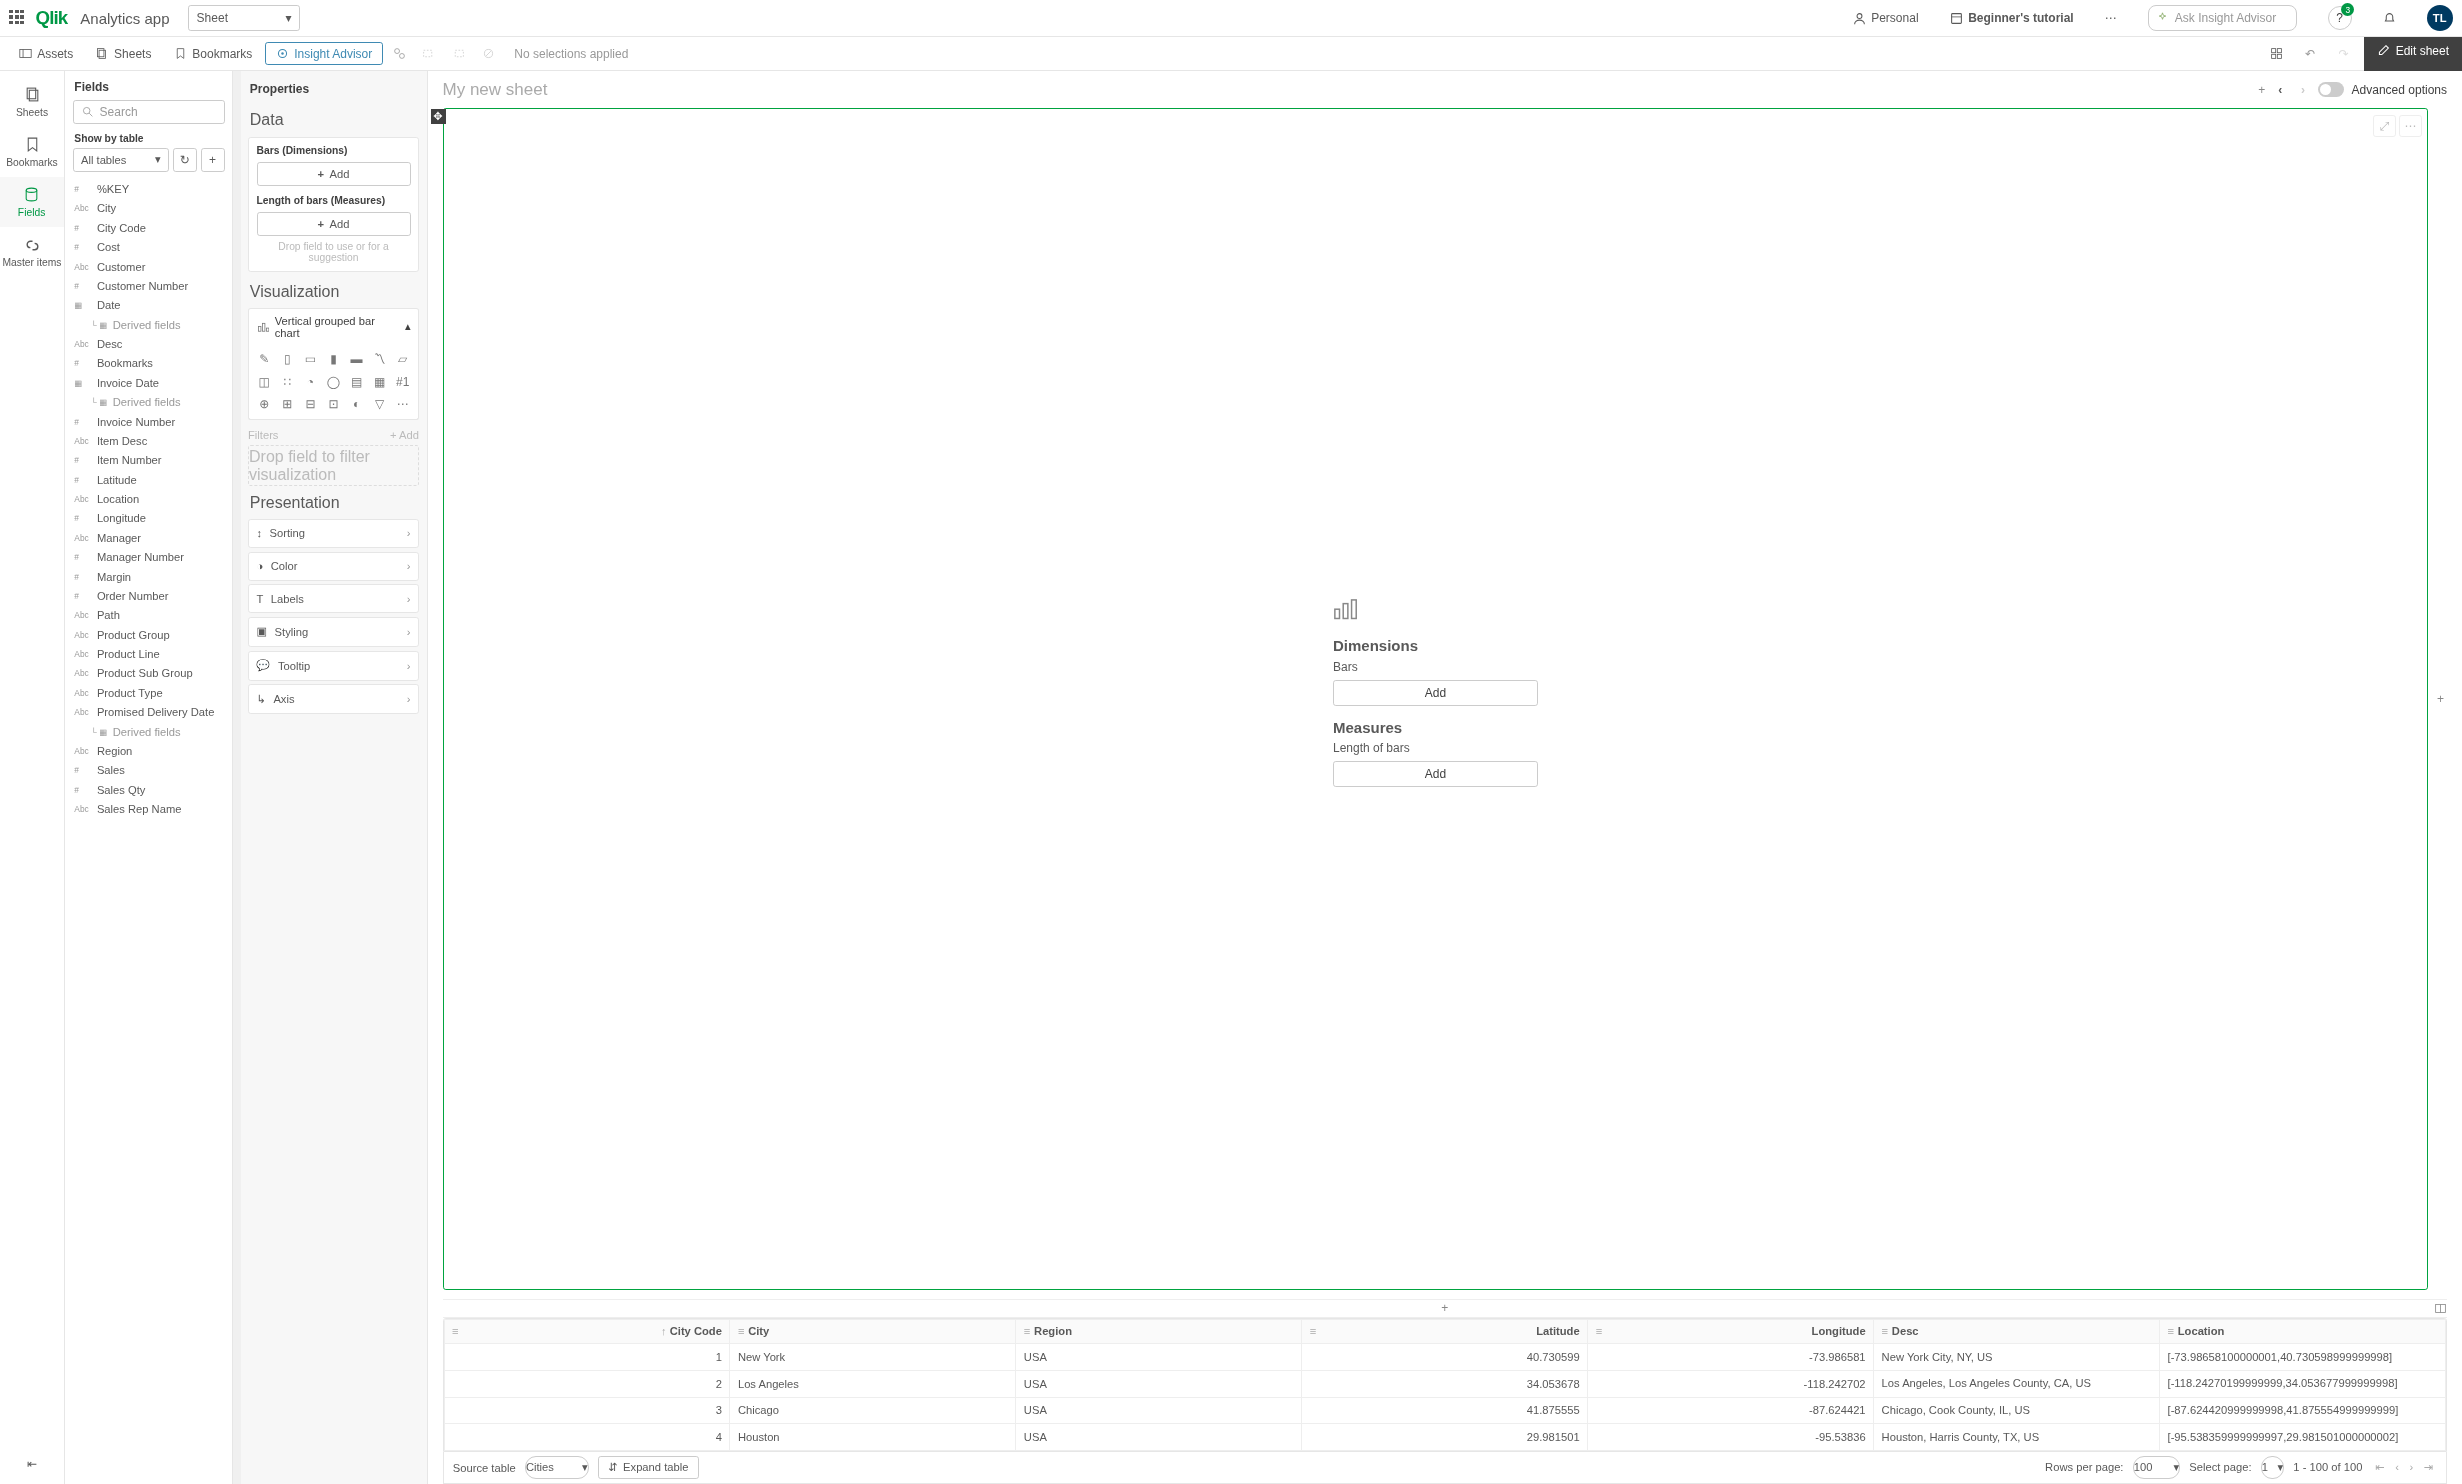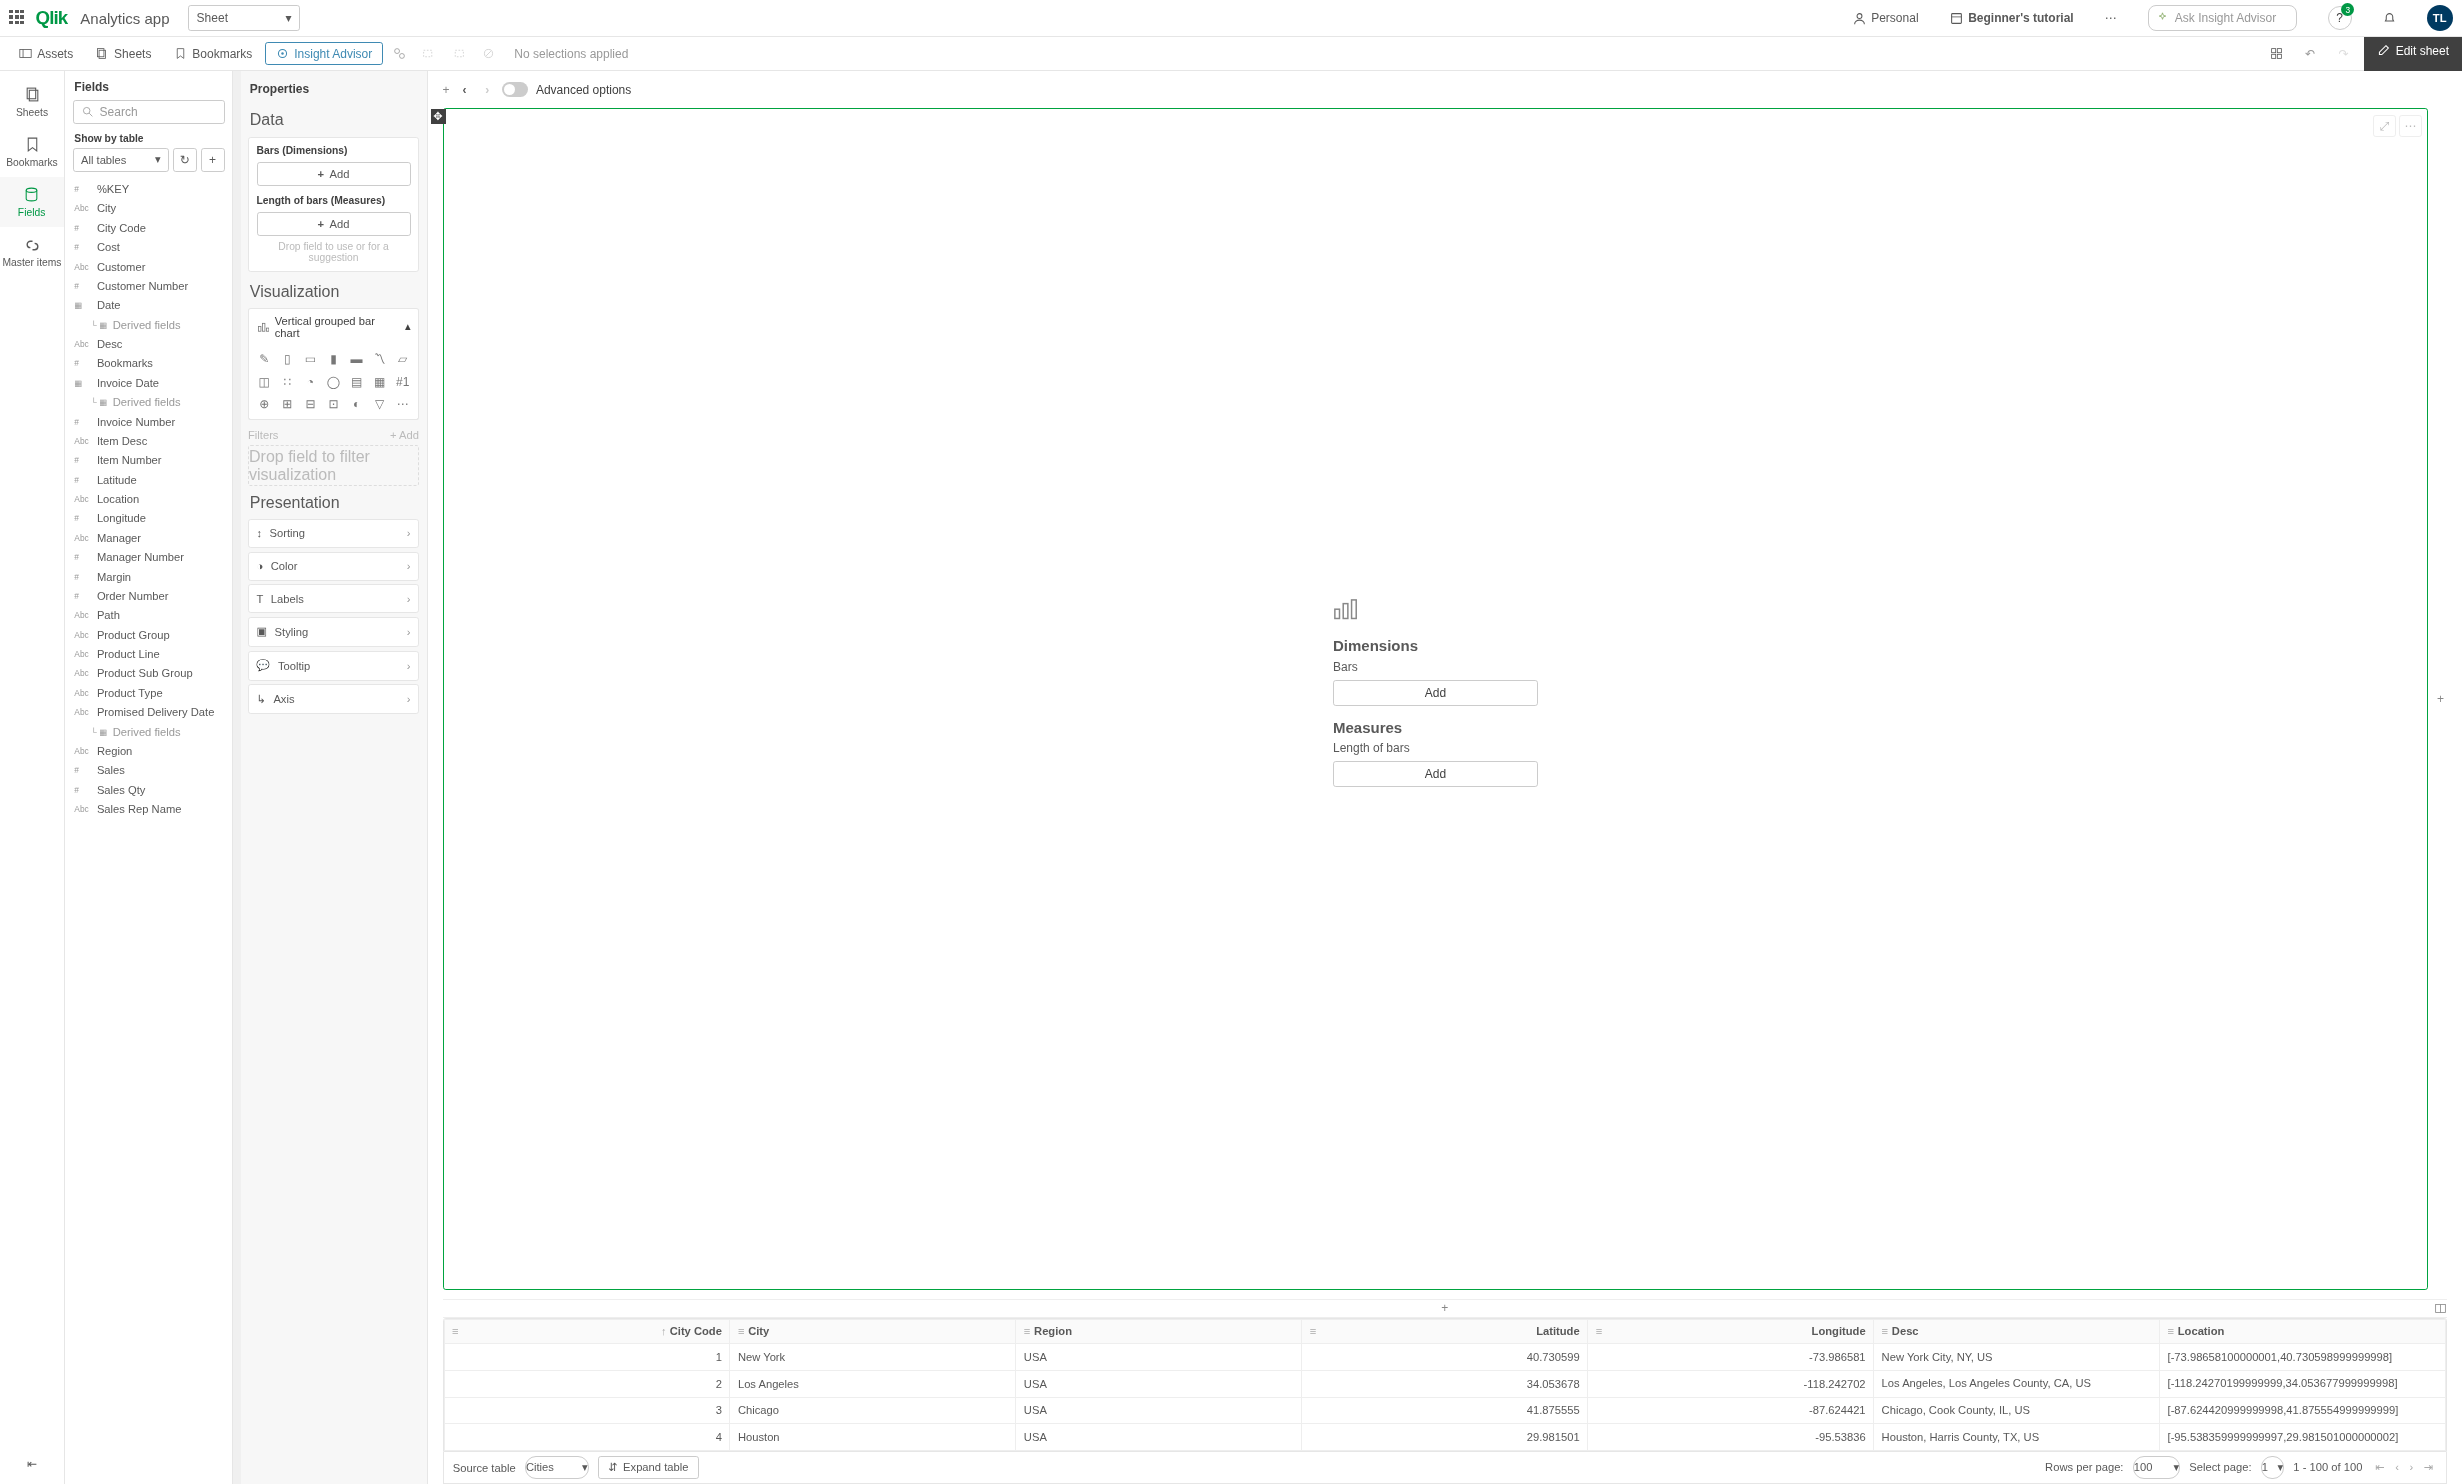--- a/index.html
+++ b/index.html
@@ -497,20 +497,21 @@
         <div class="pres-item">
           <span>↳</span>
           <span>Axis</span>
           <span class="chev">›</span>
         </div>
       </div>
   </div>
 
   <div class="canvas-wrap">
     <div class="canvas-head">
+      <span class="title">My new sheet</span>
       <span style="color:#888">+</span>
       <span style="color:#595959;padding:0 5.6px"><b>‹</b></span>
       <span style="color:#ccc;padding:0 5.6px"><b>›</b></span>
       <div class="toggle"></div>
       <span>Advanced options</span>
     </div>
     <div class="canvas">
       <div class="chart-area">
         <div class="move-h">✥</div>
         <div class="corner-actions">

